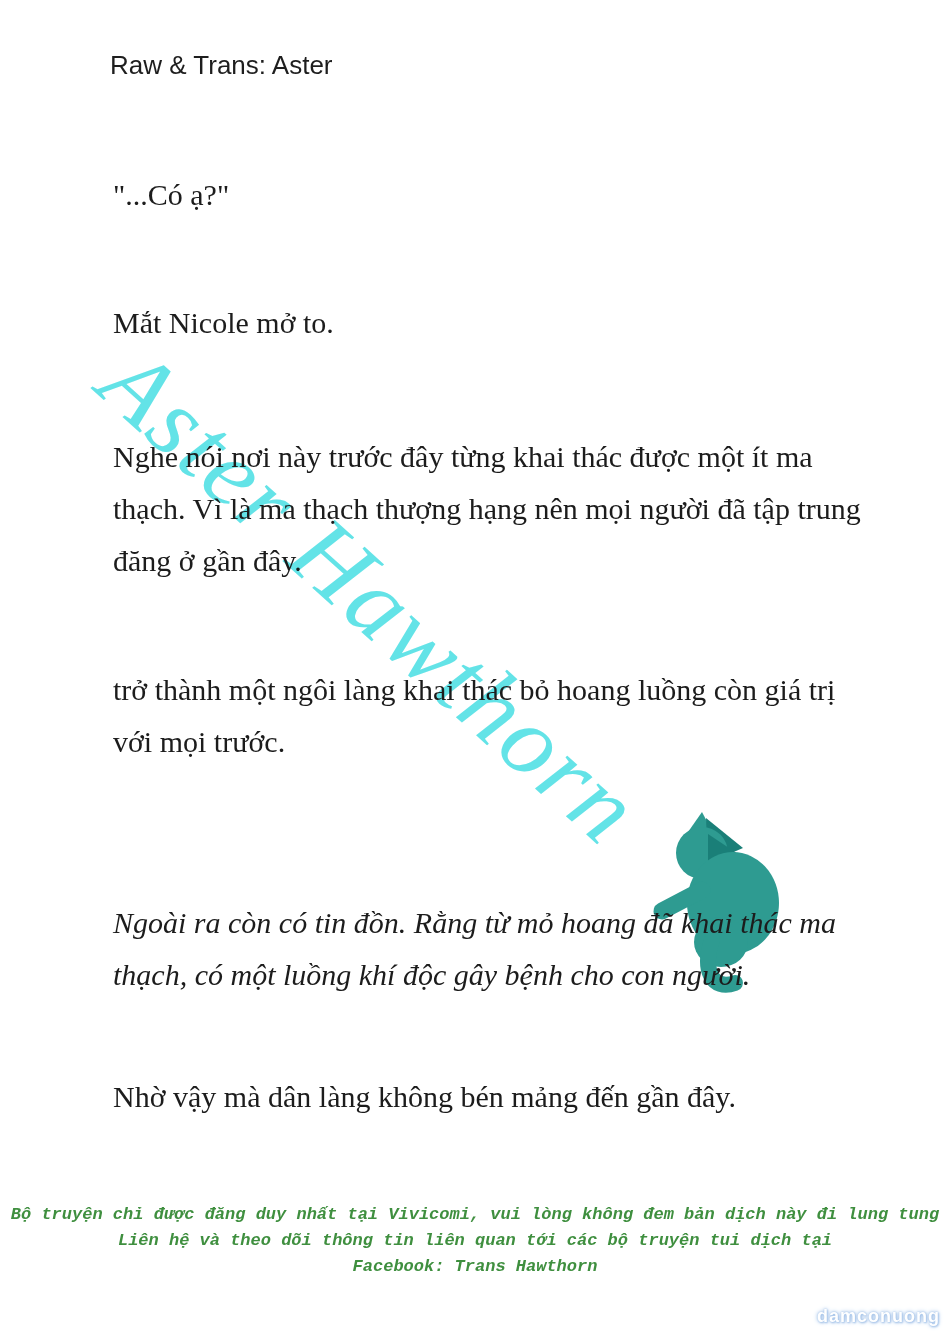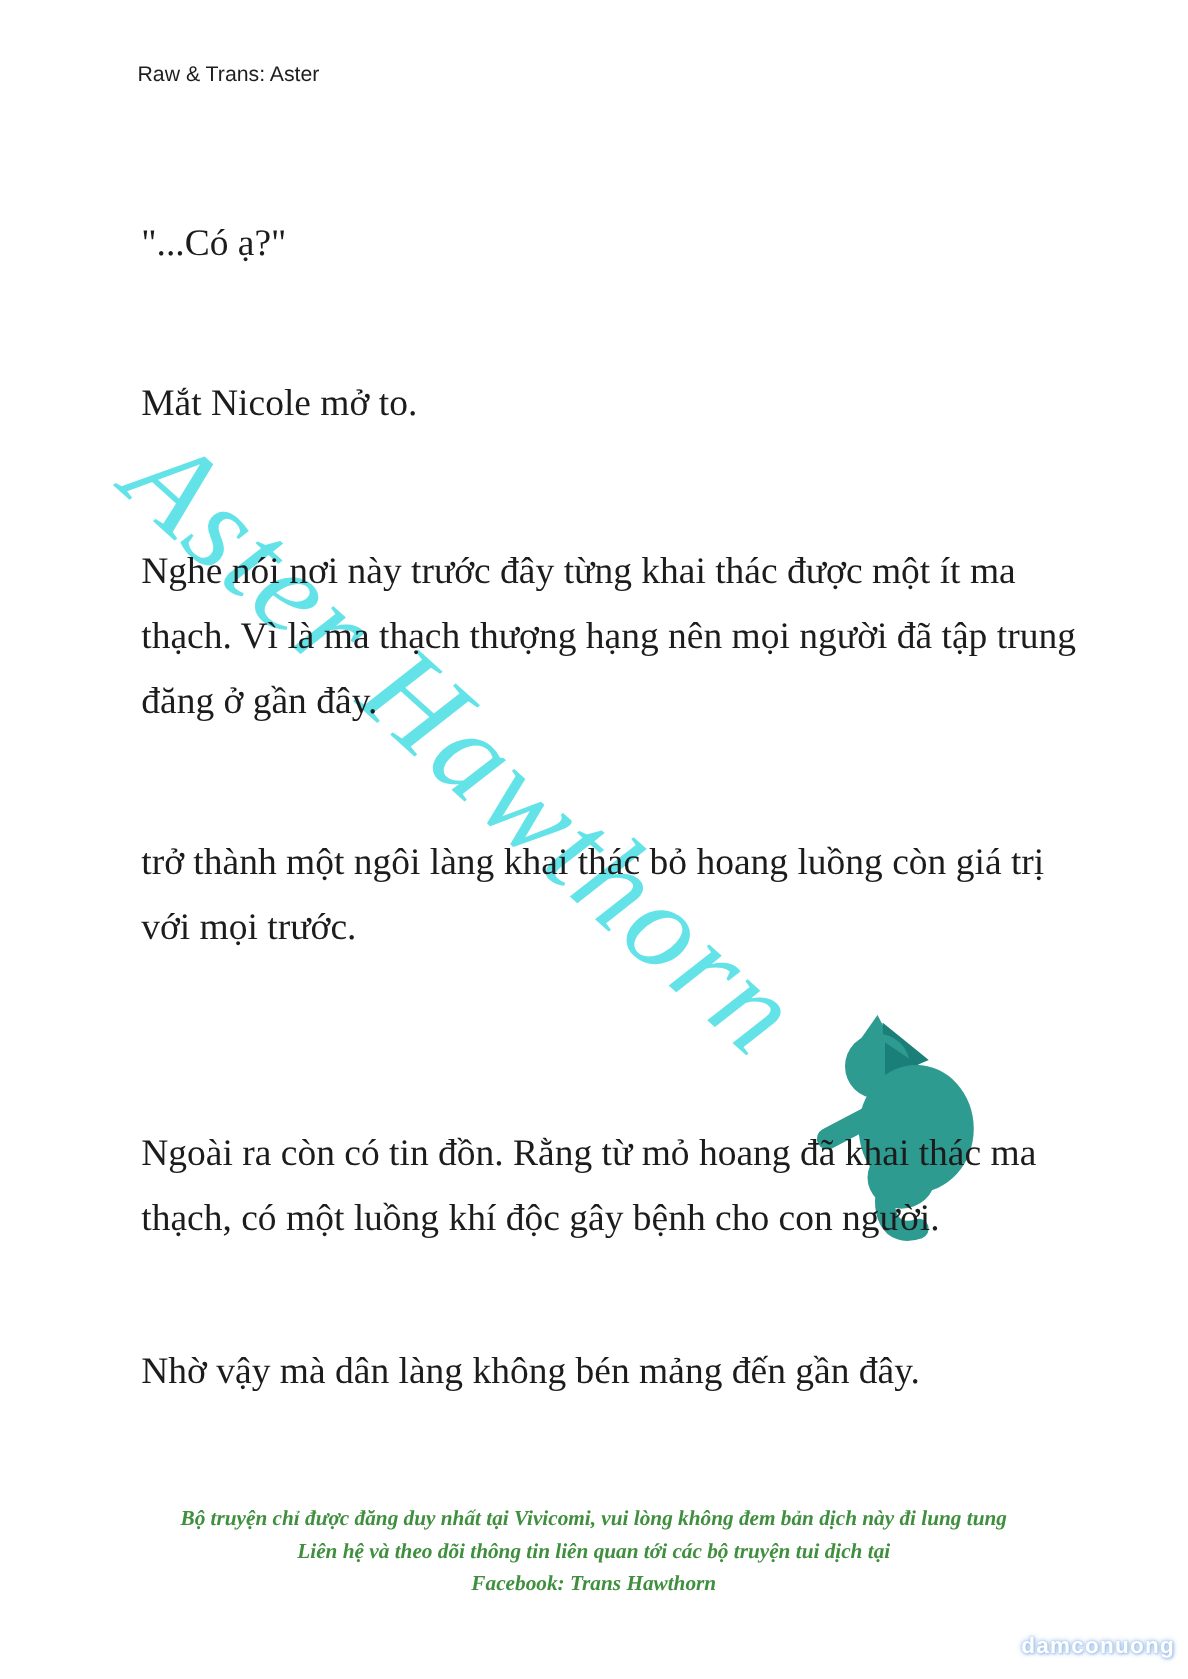--- a/index.html
+++ b/index.html
@@ -7,46 +7,46 @@
     position:relative;
     width:950px;height:1343px;
     background:#ffffff;
     overflow:hidden;
     font-family:"Liberation Serif", serif;
     color:var(--text,#1c1c1c);
   }
   .credit{
     position:absolute;left:110px;top:50px;
     font-family:"Liberation Sans", sans-serif;
-    font-size:17px;color:#1e1e1e;z-index:3;
+    font-size:26px;color:#1e1e1e;z-index:3;
   }
   .watermark{
     position:absolute;left:150px;top:330px;
     font-size:100px;font-style:italic;
     font-family:"Liberation Serif", serif;
     color:var(--watermark,#63e3e7);
     letter-spacing:3px;white-space:nowrap;
     transform:rotate(42deg);transform-origin:0 0;
     z-index:1;line-height:1;
   }
   .cat{position:absolute;left:650px;top:810px;z-index:2;}
   .para{
     position:absolute;left:113px;z-index:3;
     font-size:30px;line-height:52px;white-space:nowrap;
   }
   .p-dialogue{top:169px;}
   .p-nicole{top:297px;}
   .p-1{top:431px;}
   .p-2{top:664px;}
-  .p-3{top:897px;}
+  .p-3{top:897px;font-style:italic;}
   .p-4{top:1071px;}
   .footer{
     position:absolute;left:0;right:0;top:1202px;
     text-align:center;z-index:3;
-    font-family:Liberation Serif, serif;
+    font-family:Liberation Mono, monospace;
     font-style:italic;font-weight:bold;
     font-size:17px;line-height:26px;
     color:var(--footer-green,#3f8f3f);
   }
   .vcomycs{
     position:absolute;left:14px;top:1352px;z-index:3;
     font-family:"Liberation Sans", sans-serif;
     font-style:italic;font-weight:bold;
     font-size:33px;letter-spacing:1px;
     color:var(--vcomycs,#a3aed8);

